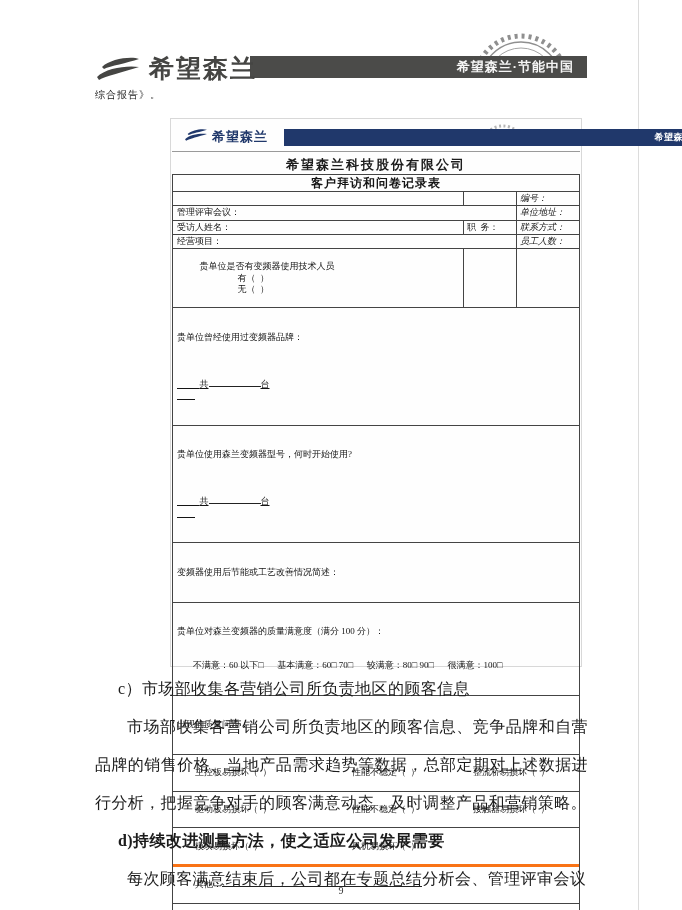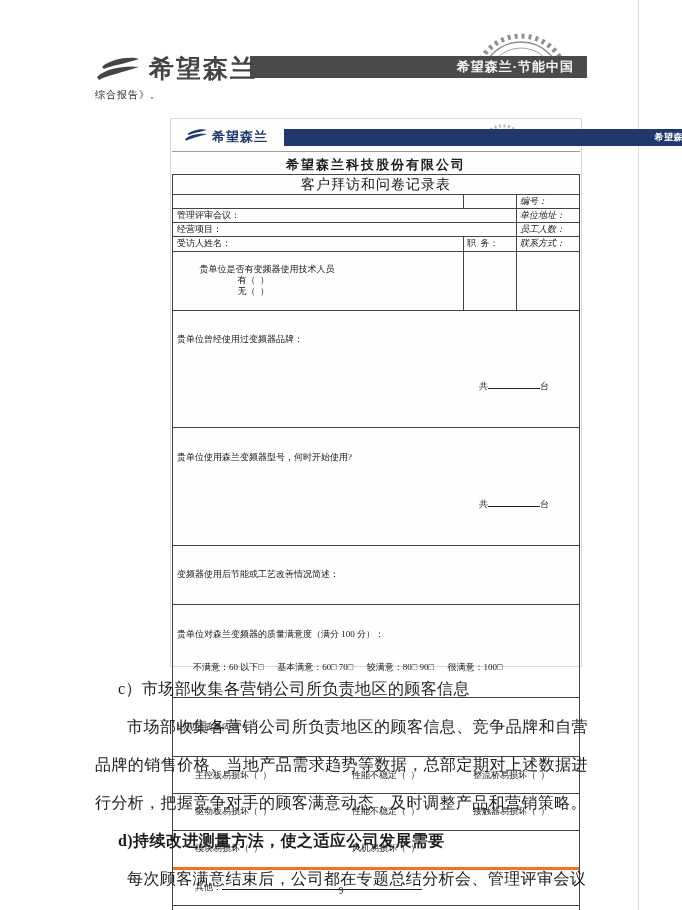--- a/index.html
+++ b/index.html
@@ -52,23 +52,23 @@
   }
   .fig-rule { position:absolute; left:1px; top:32px; width:408px; height:1px; background:#9a9a9a; }
   .fig-company { text-align:center; font-weight:700; font-size:13px; letter-spacing:2px; padding-top:4px; height:22px; white-space:pre; }
 
   
   .ft { margin:0 1px; border:1px solid #444; border-bottom:none; font-size:9px; line-height:1.25; color:#141414; }
   .ft .row { display:flex; border-bottom:1px solid #444; min-height:12px; }
   .ft .cA { flex:1; padding:1px 4px; white-space:pre; overflow:hidden; }
   .ft .cB { width:53px; border-left:1px solid #444; padding:1px 3px; white-space:pre; overflow:hidden; }
   .ft .cC { width:63px; border-left:1px solid #444; padding:1px 3px; white-space:pre; overflow:hidden;font-style:italic; }
-  .ft .subtitle { justify-content:center; font-weight:400; font-size:14px; letter-spacing:1px; min-height:14px; padding-top:1px; }
+  .ft .subtitle { justify-content:center; font-weight:700; font-size:12px; letter-spacing:1px; min-height:14px; padding-top:1px; }
   .ft .block { display:block; padding:1px 4px; white-space:pre-wrap; }
-  .ft .tot { text-align:right; padding-right:26px; margin-top:2px; }
+  .ft .tot { text-align:left; padding-right:26px; margin-top:2px;text-decoration:underline; }
   .blank { display:inline-block; border-bottom:1px solid #222; height:8px; vertical-align:baseline; }
   .blank.w52 { width:52px; } .blank.w200 { width:200px; }
   .ft .indent { padding-left:16px; }
   .ft .pcols span { display:inline-block; white-space:pre; }
   .ft .pc1 { width:138px; } .ft .pc2 { width:140px;padding-left:19px; }
   .yesno { margin-left:38px; }
 
   
   .bodytext { position:absolute; left:95px; top:670px; width:493px; font-size:16px; letter-spacing:.4px; }
   .c-head { line-height:38px; padding-left:23px; white-space:pre; }
@@ -141,28 +141,28 @@
         <div class="cB"></div>
         <div class="cC">编号：</div>
       </div>
 
       <div class="row">
         <div class="cA">管理评审会议：</div>
         <div class="cC">单位地址：</div>
       </div>
 
       <div class="row">
-        <div class="cA">经营项目：</div>
-        <div class="cC">员工人数：</div>
-      </div>
-
-      <div class="row">
         <div class="cA">受访人姓名：</div>
         <div class="cB">职  务：</div>
         <div class="cC">联系方式：</div>
+      </div>
+
+      <div class="row">
+        <div class="cA">经营项目：</div>
+        <div class="cC">员工人数：</div>
       </div>
 
       <div class="row" style="min-height:14px">
         <div class="cA">
           <span>贵单位是否有变频器使用技术人员</span>
           <span class="yesno">有（  ）</span>
           <span class="yesno">无（  ）</span>
         </div>
         <div class="cB"></div>
         <div class="cC"></div>

